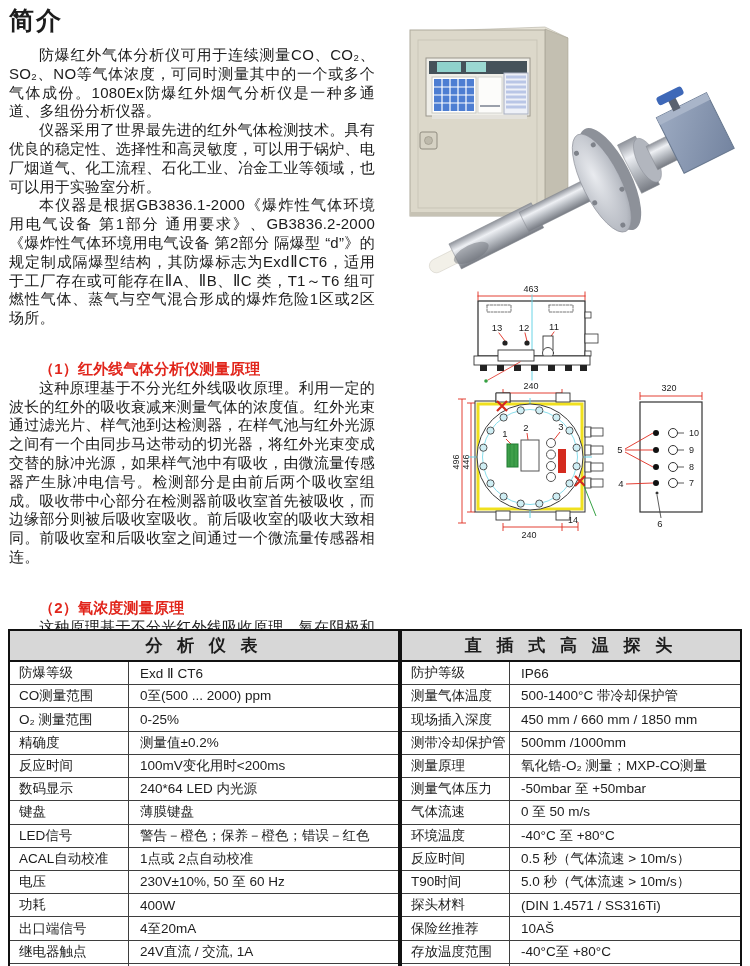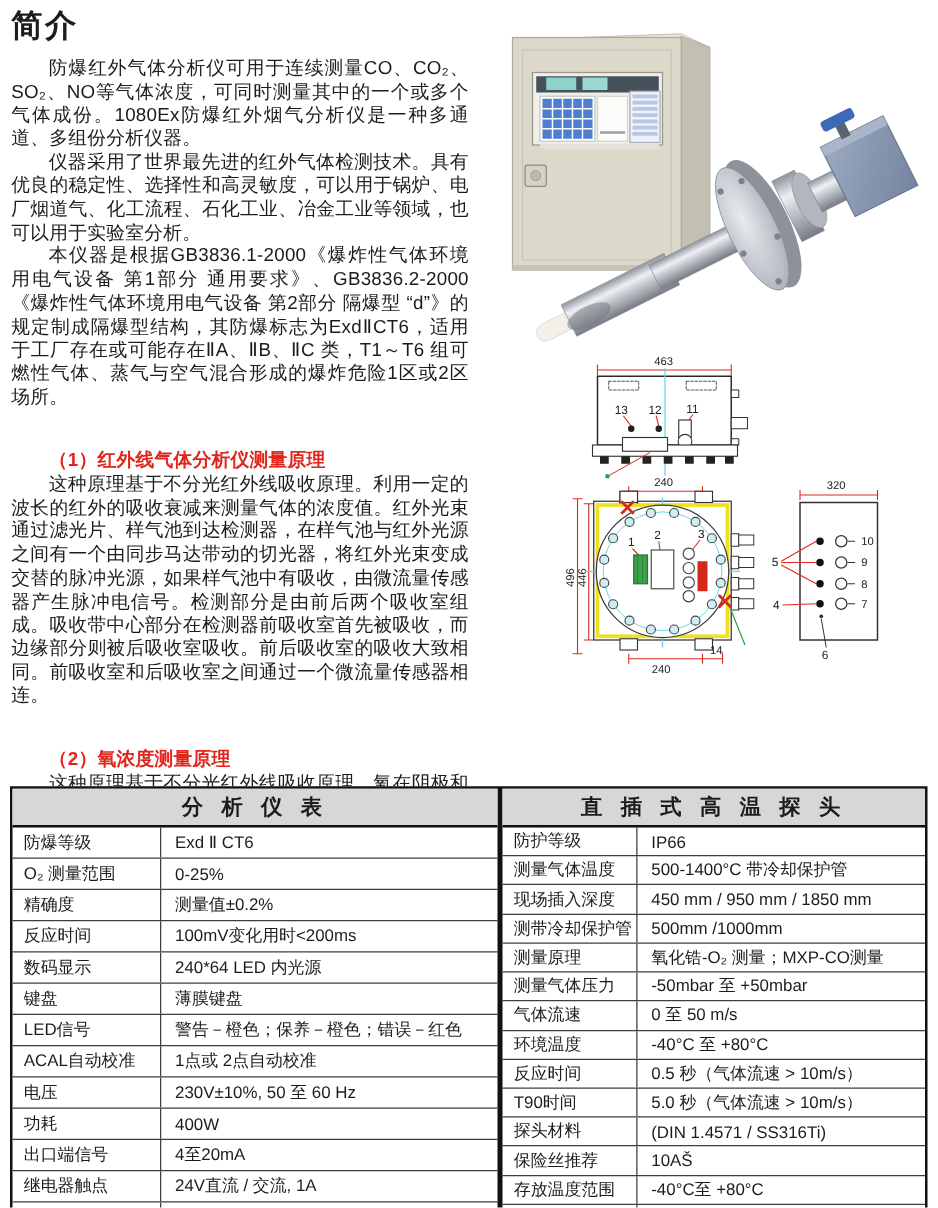--- a/index.html
+++ b/index.html
@@ -280,20 +280,24 @@
 
   <section class="tables">
     <div class="spec-table left">
       <div class="thead">分 析 仪 表</div>
       <div class="tbody">
           <div class="trow">
           <div class="tlabel">防爆等级</div>
           <div class="tvalue">Exd Ⅱ CT6</div>
         </div>
           <div class="trow">
+          <div class="tlabel">CO测量范围</div>
+          <div class="tvalue">0至(500 ... 2000) ppm</div>
+        </div>
+          <div class="trow">
           <div class="tlabel">O₂ 测量范围</div>
           <div class="tvalue">0-25%</div>
         </div>
           <div class="trow">
           <div class="tlabel">精确度</div>
           <div class="tvalue">测量值±0.2%</div>
         </div>
           <div class="trow">
           <div class="tlabel">反应时间</div>
           <div class="tvalue">100mV变化用时&lt;200ms</div>
@@ -342,21 +346,21 @@
           <div class="trow">
           <div class="tlabel">防护等级</div>
           <div class="tvalue">IP66</div>
         </div>
           <div class="trow">
           <div class="tlabel">测量气体温度</div>
           <div class="tvalue">500-1400°C 带冷却保护管</div>
         </div>
           <div class="trow">
           <div class="tlabel">现场插入深度</div>
-          <div class="tvalue">450 mm / 950 mm / 1850 mm</div>
+          <div class="tvalue">450 mm / 660 mm / 1850 mm</div>
         </div>
           <div class="trow">
           <div class="tlabel">测带冷却保护管</div>
           <div class="tvalue">500mm /1000mm</div>
         </div>
           <div class="trow">
           <div class="tlabel">测量原理</div>
           <div class="tvalue">氧化锆-O₂ 测量；MXP-CO测量</div>
         </div>
           <div class="trow">

